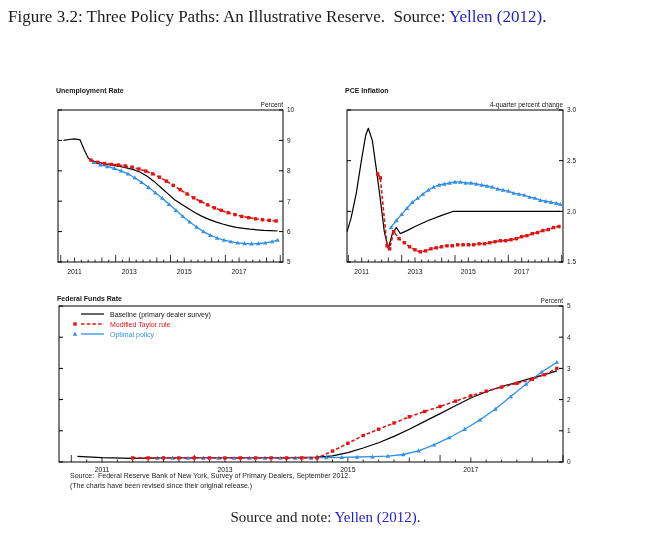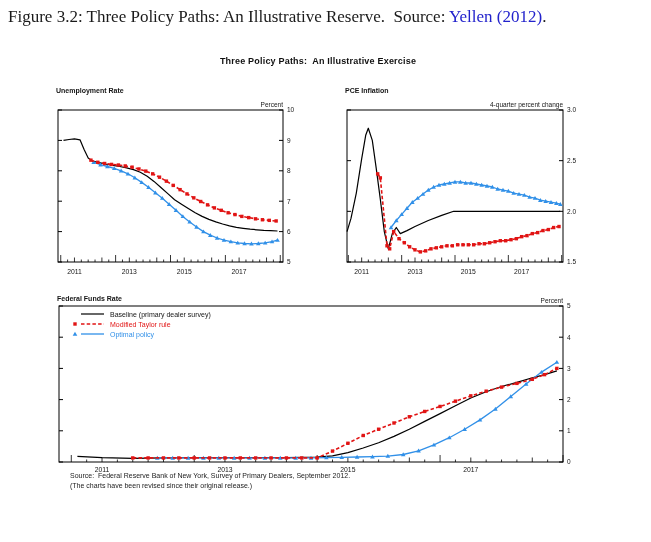--- a/index.html
+++ b/index.html
@@ -18,21 +18,20 @@
   .src1{top:472px;}
   .src2{top:482px;}
 </style>
 </head>
 <body>
 
 <div class="page">
 
   <div class="caption-top"><span>Figure 3.2: Three Policy Paths: An Illustrative Reserve.  Source: </span><a class="cite">Yellen (2012)</a><span>.</span></div>
 
-  <div class="fig-title">Three Policy Paths:  An Illustrative Exercise</div>
 
   <svg class="panel" style="left:48px;top:80px" width="250" height="200">
       <rect x="10" y="30" width="225" height="152" fill="none" stroke="#000" stroke-width="1"></rect>
       <line x1="10" y1="182" x2="14" y2="182" stroke="#000" stroke-width="1"></line>
       <line x1="231" y1="182" x2="235" y2="182" stroke="#000" stroke-width="1"></line>
       <text x="239" y="184.3" text-anchor="start" font-size="6.5" font-weight="400" fill="#151515" font-family="&quot;Liberation Sans&quot;,&quot;DejaVu Sans&quot;,sans-serif">5</text>
       <line x1="10" y1="151.6" x2="14" y2="151.6" stroke="#000" stroke-width="1"></line>
       <line x1="231" y1="151.6" x2="235" y2="151.6" stroke="#000" stroke-width="1"></line>
       <text x="239" y="153.9" text-anchor="start" font-size="6.5" font-weight="400" fill="#151515" font-family="&quot;Liberation Sans&quot;,&quot;DejaVu Sans&quot;,sans-serif">6</text>
       <line x1="10" y1="121.19999999999999" x2="14" y2="121.19999999999999" stroke="#000" stroke-width="1"></line>
@@ -398,14 +397,15 @@
       <rect x="25.3" y="32.3" width="3.4" height="3.4" fill="#e11414"></rect>
       <text x="62" y="36.5" text-anchor="start" font-size="7" font-weight="400" fill="#e11414" font-family="&quot;Liberation Sans&quot;,&quot;DejaVu Sans&quot;,sans-serif">Modified Taylor rule</text>
       <line x1="33" y1="44" x2="56" y2="44" stroke="#3190e8" stroke-width="1.3"></line>
       <polygon points="27,41.8 24.7,45.7 29.3,45.7" fill="#3190e8"></polygon>
       <text x="62" y="46.5" text-anchor="start" font-size="7" font-weight="400" fill="#3190e8" font-family="&quot;Liberation Sans&quot;,&quot;DejaVu Sans&quot;,sans-serif">Optimal policy</text>
     </svg>
 
   <div class="srcnote src1">Source:  Federal Reserve Bank of New York, Survey of Primary Dealers, September 2012.</div>
   <div class="srcnote src2">(The charts have been revised since their original release.)</div>
 
+  <div class="caption-bottom"><span>Source and note: </span><a class="cite">Yellen (2012)</a><span>.</span></div>
 
 </div>
 
 </body></html>

